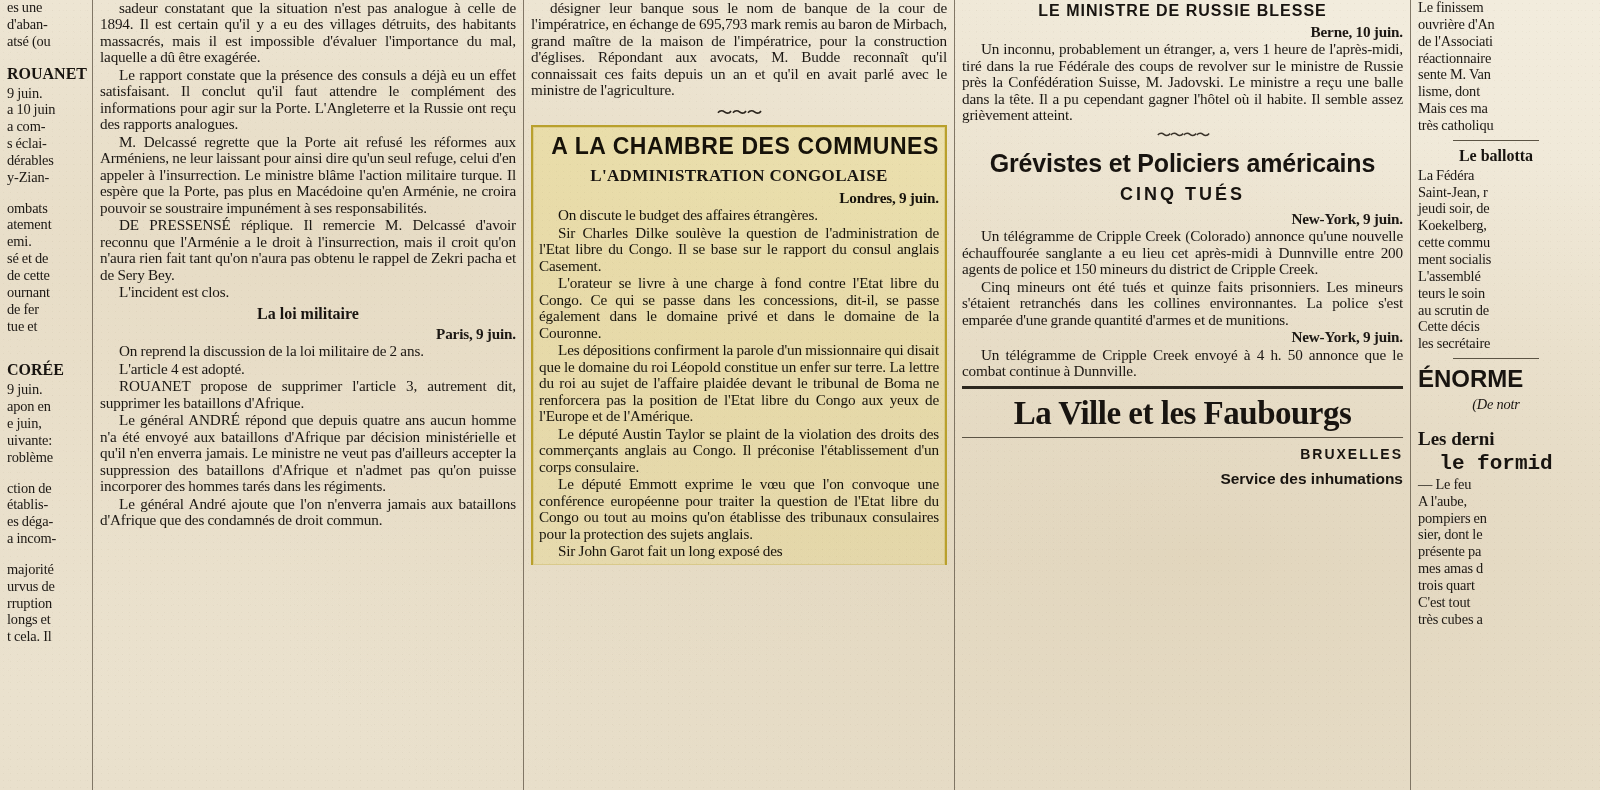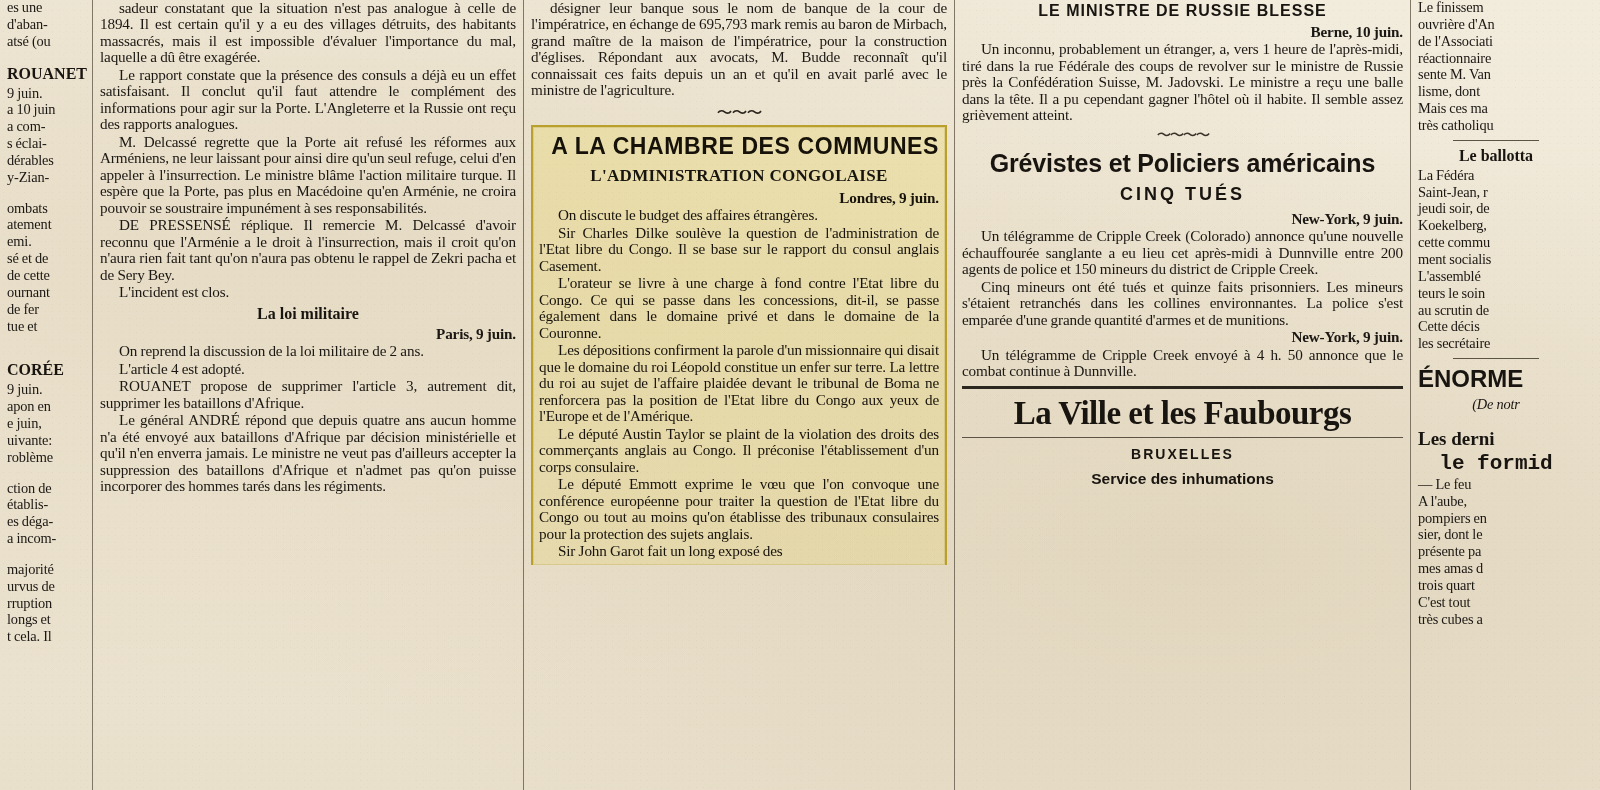--- a/index.html
+++ b/index.html
@@ -137,28 +137,28 @@
     font-size: 33px;
     text-align: center;
     margin: 6px 0 4px 0;
     letter-spacing: -0.5px;
   }
   h4.head-small {
     font-family: "Liberation Sans", sans-serif;
     font-weight: bold;
     font-size: 14px;
     letter-spacing: 2px;
-    text-align: center;
+    text-align: right;
     margin: 8px 0 8px 0;
   }
   h4.head-ml {
     font-family: "Liberation Sans", sans-serif;
     font-weight: bold;
     font-size: 15.5px;
-    text-align: center;
+    text-align: right;
     margin: 6px 0 3px 0;
   }
   h4.head-sm-left {
     font-family: "Liberation Serif", serif;
     font-weight: bold;
     font-size: 16px;
     text-align: left;
     margin: 4px 0 3px 0;
   }
 
@@ -272,20 +272,21 @@
         <p>Le rapport constate que la présence des consuls a déjà eu un effet satisfaisant. Il conclut qu'il faut attendre le complément des informations pour agir sur la Porte. L'Angleterre et la Russie ont reçu des rapports analogues.</p>
         <p>M. Delcassé regrette que la Porte ait refusé les réformes aux Arméniens, ne leur laissant pour ainsi dire qu'un seul refuge, celui d'en appeler à l'insurrection. Le ministre blâme l'action militaire turque. Il espère que la Porte, pas plus en Macédoine qu'en Arménie, ne croira pouvoir se soustraire impunément à ses responsabilités.</p>
         <p class="sc-lead">DE PRESSENSÉ réplique. Il remercie M. Delcassé d'avoir reconnu que l'Arménie a le droit à l'insurrection, mais il croit qu'on n'aura rien fait tant qu'on n'aura pas obtenu le rappel de Zekri pacha et de Sery Bey.</p>
         <p>L'incident est clos.</p>
         <h4 class="head-sm-left" style="text-align:center">La loi militaire</h4>
         <p class="dateline">Paris, 9 juin.</p>
         <p>On reprend la discussion de la loi militaire de 2 ans.</p>
         <p>L'article 4 est adopté.</p>
         <p>ROUANET propose de supprimer l'article 3, autrement dit, supprimer les bataillons d'Afrique.</p>
         <p>Le général ANDRÉ répond que depuis quatre ans aucun homme n'a été envoyé aux bataillons d'Afrique par décision ministérielle et qu'il n'en enverra jamais. Le ministre ne veut pas d'ailleurs accepter la suppression des bataillons d'Afrique et n'admet pas qu'on puisse incorporer des hommes tarés dans les régiments.</p>
+        <p>Le général André ajoute que l'on n'enverra jamais aux bataillons d'Afrique que des condamnés de droit commun.</p>
       </div>
     </div>
 
     <div class="rule"></div>
 
     <div class="col c3">
       <div class="col-inner">
         <p>désigner leur banque sous le nom de banque de la cour de l'impératrice, en échange de 695,793 mark remis au baron de Mirbach, grand maître de la maison de l'impératrice, pour la construction d'églises. Répondant aux avocats, M. Budde reconnaît qu'il connaissait ces faits depuis un an et qu'il en avait parlé avec le ministre de l'agriculture.</p>
         <div class="orn">〜〜〜</div>
         <div class="marked box-rule-top">

